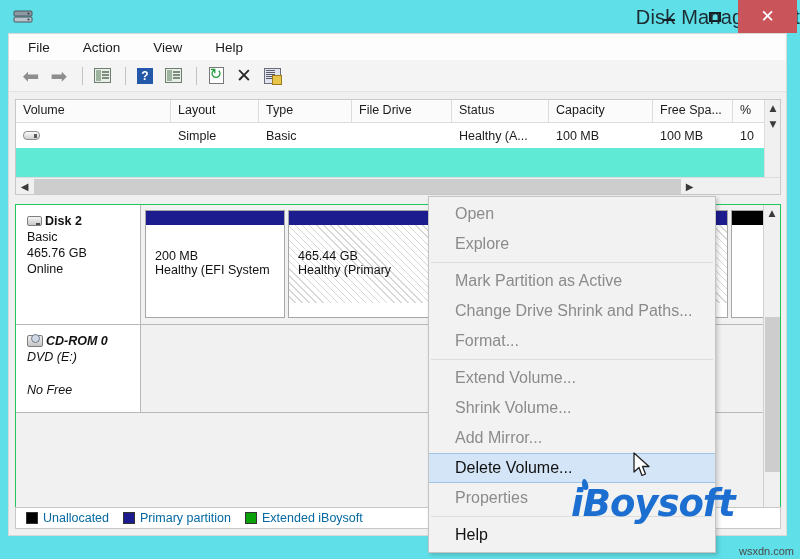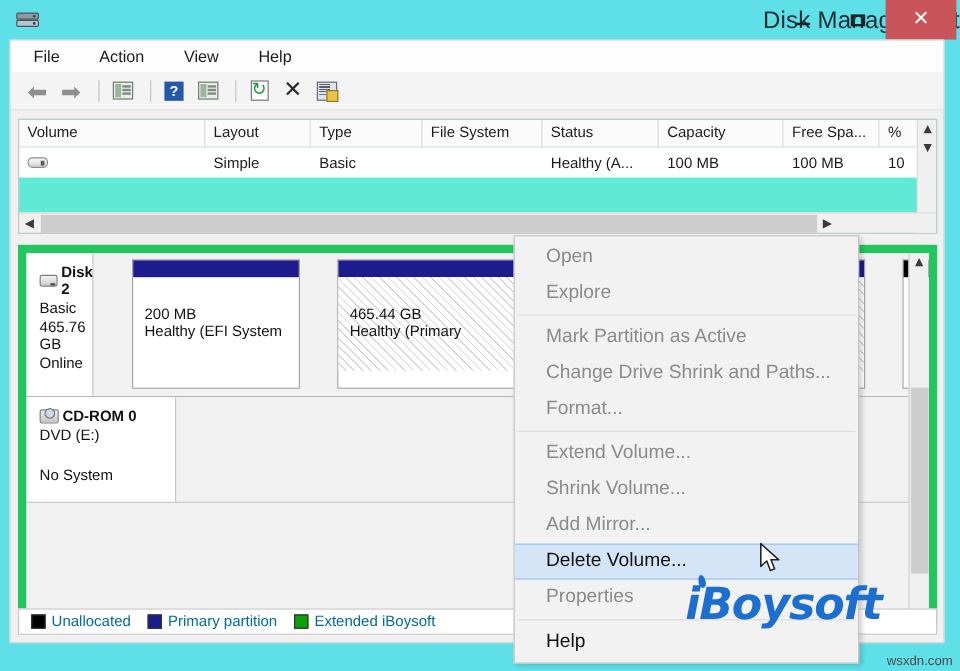--- a/index.html
+++ b/index.html
@@ -188,21 +188,21 @@
     justify-content:center; font-size: 10px; color:#3a3a3a;
     font-family: "DejaVu Sans", sans-serif;
   }
   #hthumb { height: 15px; background: #cdcdcd; flex: 0 0 647px; margin-left: 1px; }
 
   
   #diskview {
     position: absolute; left: 6px; top: 170px;
     width: 766px; height: 315px;
     background: #f1f1f1;
-    border: 7px solid #22c55e;
+    border: 1px solid #22c55e;
     overflow: hidden;
   }
   .disk-row { display: flex; border-bottom: 1px solid #b8b8b8; }
   .disk-info {
     width: 125px; background: #fff;
     border-right: 1px solid #b8b8b8;
     padding: 9px 0 0 11px;
   }
   .disk-title { font-size: 12.5px; font-weight: bold; color: #111;
                 display: flex; align-items: center; }
@@ -219,33 +219,33 @@
     background: linear-gradient(#f0f0f0,#c4c4c4);
     border: 1px solid #7e7e7e; border-radius: 2px;
   }
   .cd-icon::before {
     content:""; position:absolute; left:3px; top:-2px; width:7px; height:7px;
     border-radius:50%; background:#cfd8e4; border:1px solid #6e7a88;
   }
 
   .disk-parts { flex: 1; background: #f1f1f1; padding: 5px 4px 6px 4px;
                 display: flex; gap: 3px; }
-  .part { position: relative; border: 1px solid #a7a7a7; background: #fff; margin-left: 28px; }
+  .part { position: relative; border: 1px solid #a7a7a7; background: #fff; }
   .part-bar { height: 14px; }
   .part-body { height: 78px; padding: 24px 0 0 9px; }
   .part-body .pl { font-size: 12.5px; color: #111; white-space: nowrap; }
   .hatch {
     background-image: repeating-linear-gradient(45deg,
       #ffffff 0 4px, #d7d7d7 4px 5px);
   }
   .unalloc-bar { background: #000; }
   .primary-bar { background: #1c1c8f; }
 
   #disk2-row { height: 120px; }
-  #cdrom-row { height: 88px; }
+  #cdrom-row { height: 88px; font-style: italic; }
   #empty-row { height: 102px; background: #f1f1f1; }
 
   #dv-vscroll {
     position: absolute; right: 0; top: 0; width: 17px; height: 313px;
     background: #f0f0f0; border-left: 1px solid #d0d0d0;
   }
   #dv-thumb {
     position: absolute; left: 1px; top: 112px;
     width: 15px; height: 155px; background: #cdcdcd;
   }
@@ -370,21 +370,21 @@
       <div class="tb">
           <span class="icon-props"></span>
         </div>
     </div>
 
     <div id="vollist">
       <div id="vol-head">
         <div class="vh c-volume">Volume</div>
         <div class="vh c-layout">Layout</div>
         <div class="vh c-type">Type</div>
-        <div class="vh c-fs">File System</div>
+        <div class="vh c-fs">File Drive</div>
         <div class="vh c-status">Status</div>
         <div class="vh c-cap">Capacity</div>
         <div class="vh c-free">Free Spa...</div>
         <div class="vh c-pct">%</div>
       </div>
 
       <div id="vol-row">
         <div class="c-volume" style="display:flex;align-items:center">
           <span class="vol-icon"></span>
         </div>
@@ -448,21 +448,21 @@
       </div>
 
       <div class="disk-row" id="cdrom-row">
         <div class="disk-info">
           <div class="disk-title">
             <span class="cd-icon"></span>
             <span>CD-ROM 0</span>
           </div>
           <div class="disk-line">DVD (E:)</div>
           <div class="disk-line" style="height:15px"></div>
-          <div class="disk-line">No System</div>
+          <div class="disk-line">No Free</div>
         </div>
         <div class="disk-parts"></div>
       </div>
 
       <div id="empty-row"></div>
 
       <div id="dv-vscroll">
         <div class="sb-arrow">▲</div>
         <div id="dv-thumb"></div>
         <div class="sb-arrow" style="position:absolute;bottom:0;left:0">▼</div>

